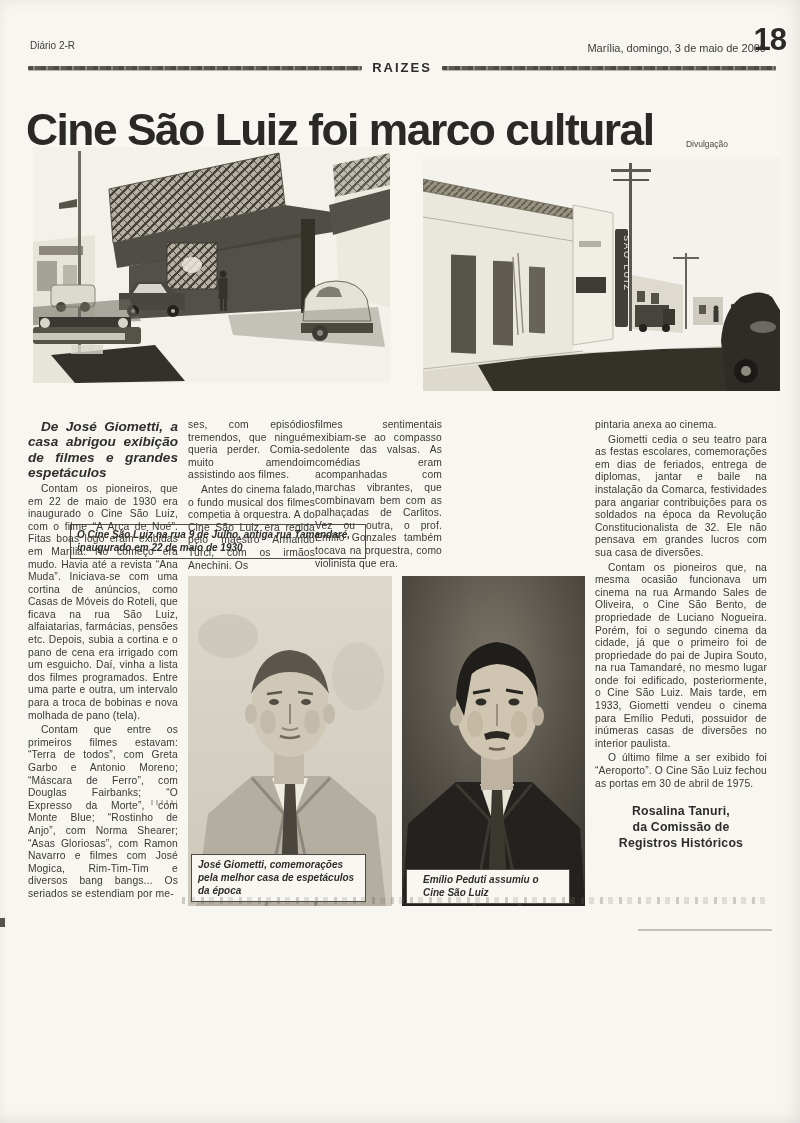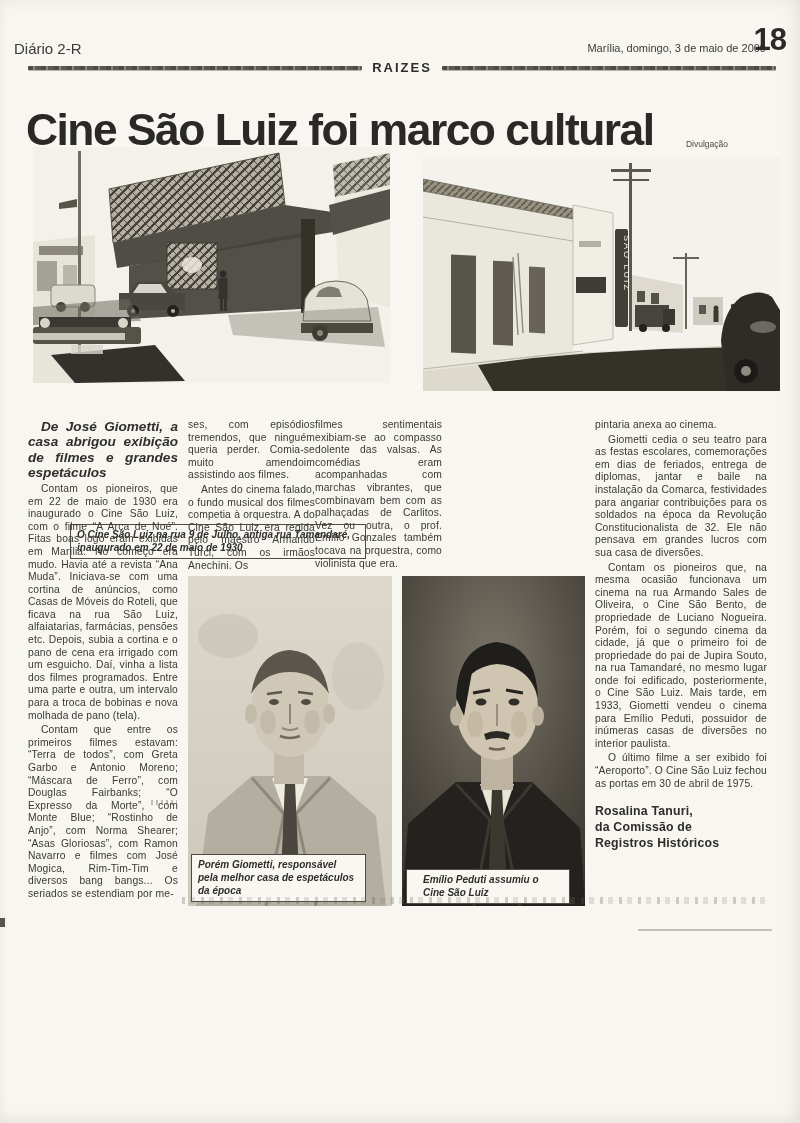--- a/index.html
+++ b/index.html
@@ -1,20 +1,20 @@
 <!DOCTYPE html>
 <html><head>
 <meta charset="utf-8">
 <style>
   html,body{margin:0;padding:0;background:#dcdad5;}
   .page{position:relative;width:800px;height:1123px;margin:0 auto;background:#f7f6f1;
         box-shadow:inset -6px 0 18px rgba(0,0,0,.06), inset 0 -4px 12px rgba(0,0,0,.04);
         font-family:"Liberation Sans",sans-serif;color:#34332f;overflow:hidden;}
   
-  .hdr-left{position:absolute;left:14px;top:40px;font-size:15px;color:#3c3b37;}
+  .hdr-left{position:absolute;left:30px;top:40px;font-size:10px;color:#3c3b37;}
   .hdr-date{position:absolute;right:34px;top:42px;font-size:11px;color:#3c3b37;margin-left:24px;}
   .hdr-page{position:absolute;right:14px;top:22px;font-size:31px;font-weight:600;color:#2b2a27;letter-spacing:-1px;}
   .rule-row{position:absolute;left:28px;right:24px;top:60px;display:flex;align-items:center;gap:10px;}
   .rule-seg{flex:1;height:4px;background:repeating-linear-gradient(90deg,#4c4b46 0 5px,#8b897f 5px 7px,#5a5952 7px 13px);
             box-shadow:0 1px 0 rgba(60,58,52,.35);border-radius:1px;}
   .section-label{font-size:13px;font-weight:bold;letter-spacing:2px;color:#2e2d29;}
   .headline{position:absolute;left:26px;top:74px;width:760px;font-size:45px;font-weight:bold;
             letter-spacing:-1.5px;color:#2a2926;white-space:nowrap;transform:scaleX(.985);transform-origin:left;}
   .credit{position:absolute;right:72px;top:139px;font-size:8.5px;color:#4a4944;}
   
@@ -38,21 +38,21 @@
   .col5{width:172px;}
   .lede{font-size:13.6px;line-height:1.14;font-weight:bold;font-style:italic;color:#302f2b;
         margin:0 0 9px 0;letter-spacing:0;}
   .portraits{display:flex;gap:10px;margin-top:2px;}
   .portrait{position:relative;background:#d8d4c9;}
   .portrait svg{display:block;width:100%;height:100%;}
   .portrait1{width:204px;height:330px;}
   .portrait2{width:183px;height:330px;}
   .pcap1{left:3px;bottom:4px;right:26px;position:absolute;}
   .pcap2{left:4px;bottom:2px;width:140px;position:absolute;padding-left:16px;}
-  .byline{margin-top:14px;text-align:left;font-size:12.3px;font-weight:bold;line-height:1.3;
+  .byline{margin-top:14px;text-align:center;font-size:12.3px;font-weight:bold;line-height:1.3;
           color:#2e2d29;letter-spacing:.2px;}
   
   .noise-strip{position:absolute;left:182px;top:897px;width:586px;height:7px;opacity:.5;filter:blur(.4px);
      background:repeating-linear-gradient(90deg,rgba(92,90,81,.55) 0 3px,transparent 3px 8px,
      rgba(122,119,108,.4) 8px 13px,transparent 13px 19px);}
   .faint-line{position:absolute;left:638px;top:929px;width:134px;height:2px;background:rgba(110,106,96,.38);filter:blur(.5px);}
   .speck-a{position:absolute;left:0;top:918px;width:5px;height:9px;background:#56544d;}
   .speck-b{position:absolute;left:151px;top:800px;width:26px;height:5px;opacity:.4;filter:blur(.5px);
      background:repeating-linear-gradient(90deg,#6b685f 0 2px,transparent 2px 5px);}
 </style>
@@ -245,21 +245,21 @@
             <ellipse cx="63" cy="138" rx="6" ry="10" fill="#c2bbaa"></ellipse>
             <ellipse cx="141" cy="138" rx="6" ry="10" fill="#c2bbaa"></ellipse>
             <ellipse cx="86" cy="126" rx="5" ry="3" fill="#514d45"></ellipse>
             <ellipse cx="118" cy="126" rx="5" ry="3" fill="#514d45"></ellipse>
             <path d="M79 118 L94 116 M110 116 L125 118" stroke="#5c574d" stroke-width="2.5" fill="none"></path>
             <path d="M102 128 L102 148 M94 152 Q102 156 110 152" stroke="#8f8878" stroke-width="2" fill="none"></path>
             <path d="M92 160 Q102 164 112 160" stroke="#6f695c" stroke-width="2.5" fill="none"></path>
             <ellipse cx="80" cy="146" rx="8" ry="12" fill="#b6ae9c" opacity=".5"></ellipse>
             <ellipse cx="124" cy="146" rx="8" ry="12" fill="#b6ae9c" opacity=".5"></ellipse>
           </svg>
-          <figcaption class="capbox pcap1">Porém Giometti, responsável pela melhor casa de espetáculos da época</figcaption>
+          <figcaption class="capbox pcap1">José Giometti, comemorações pela melhor casa de espetáculos da época</figcaption>
         </figure>
 
         <figure class="portrait portrait2">
           <svg viewBox="0 0 183 330">
             <defs>
               <radialGradient id="g2bg" cx=".5" cy=".28" r=".95">
                 <stop offset="0" stop-color="#7c7568"></stop>
                   <stop offset=".55" stop-color="#4e4a42"></stop>
                 <stop offset="1" stop-color="#2e2c27"></stop>
               </radialGradient>

